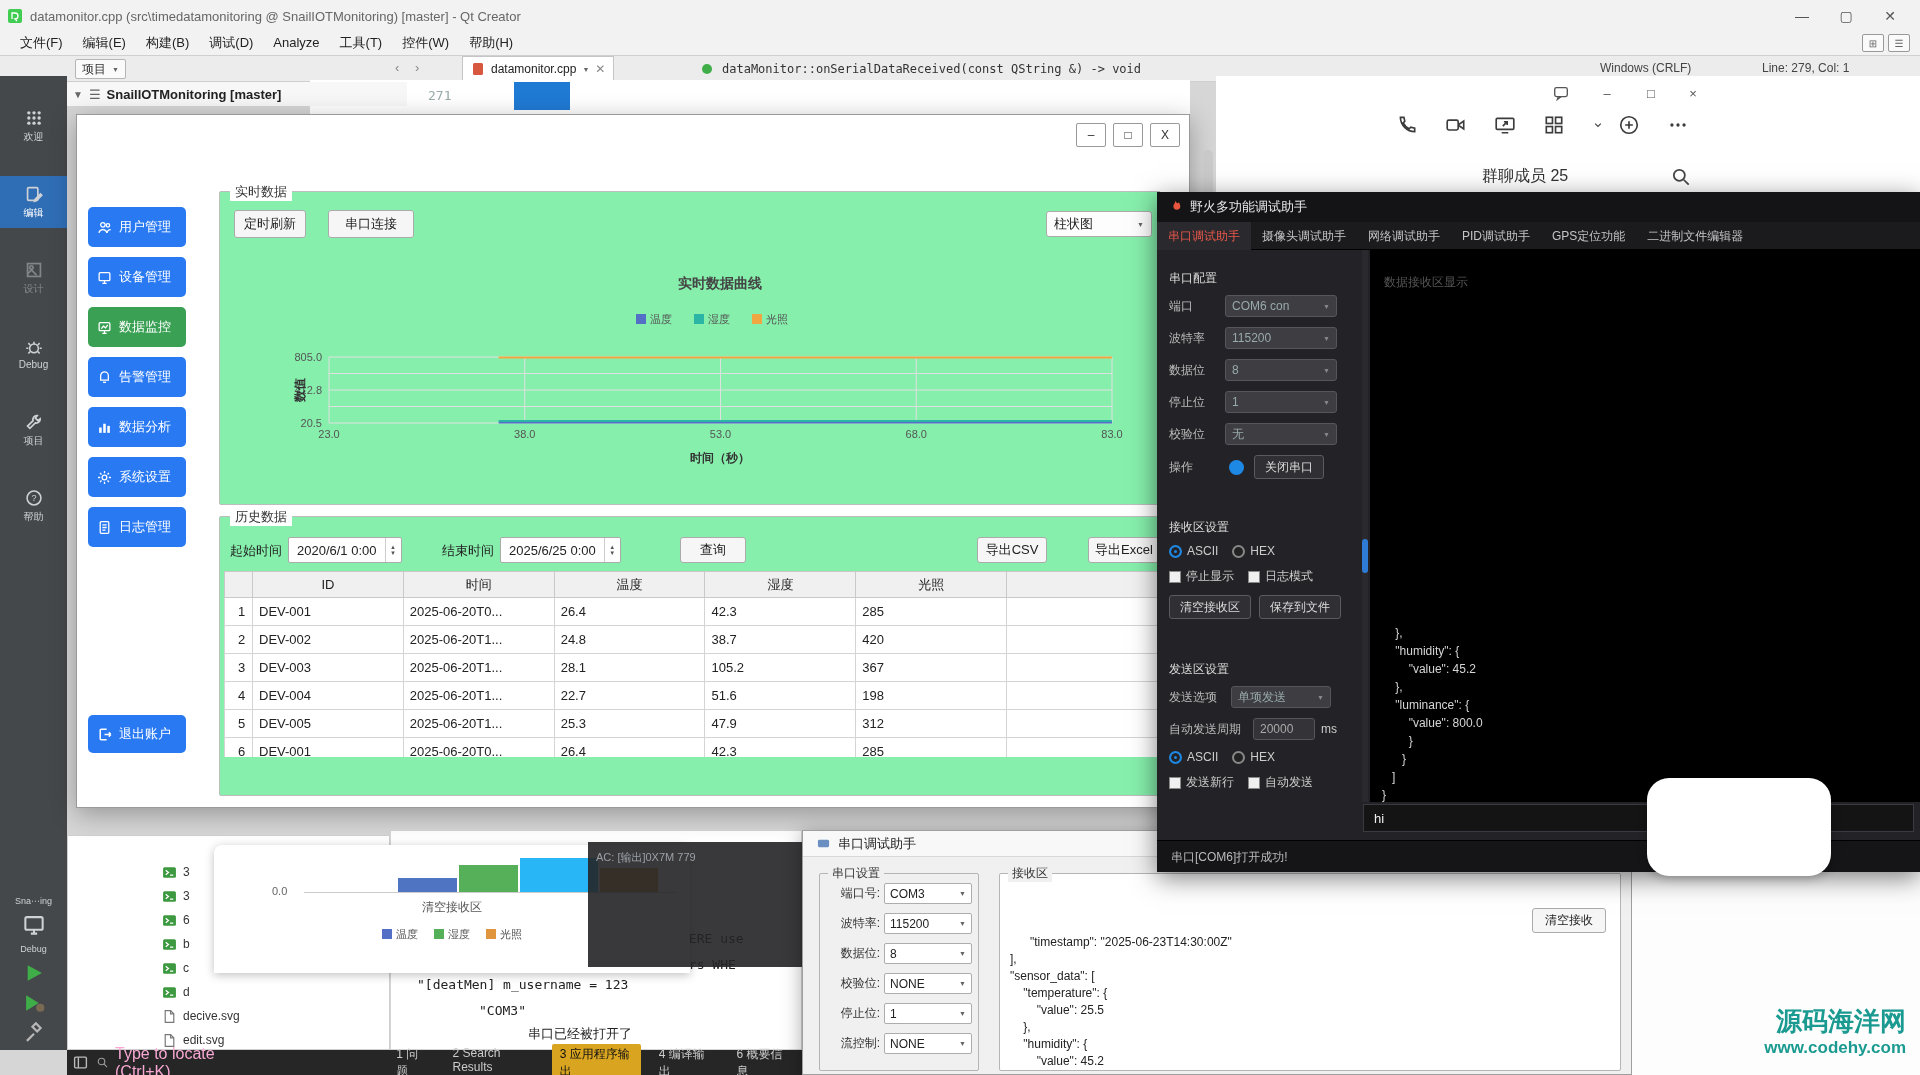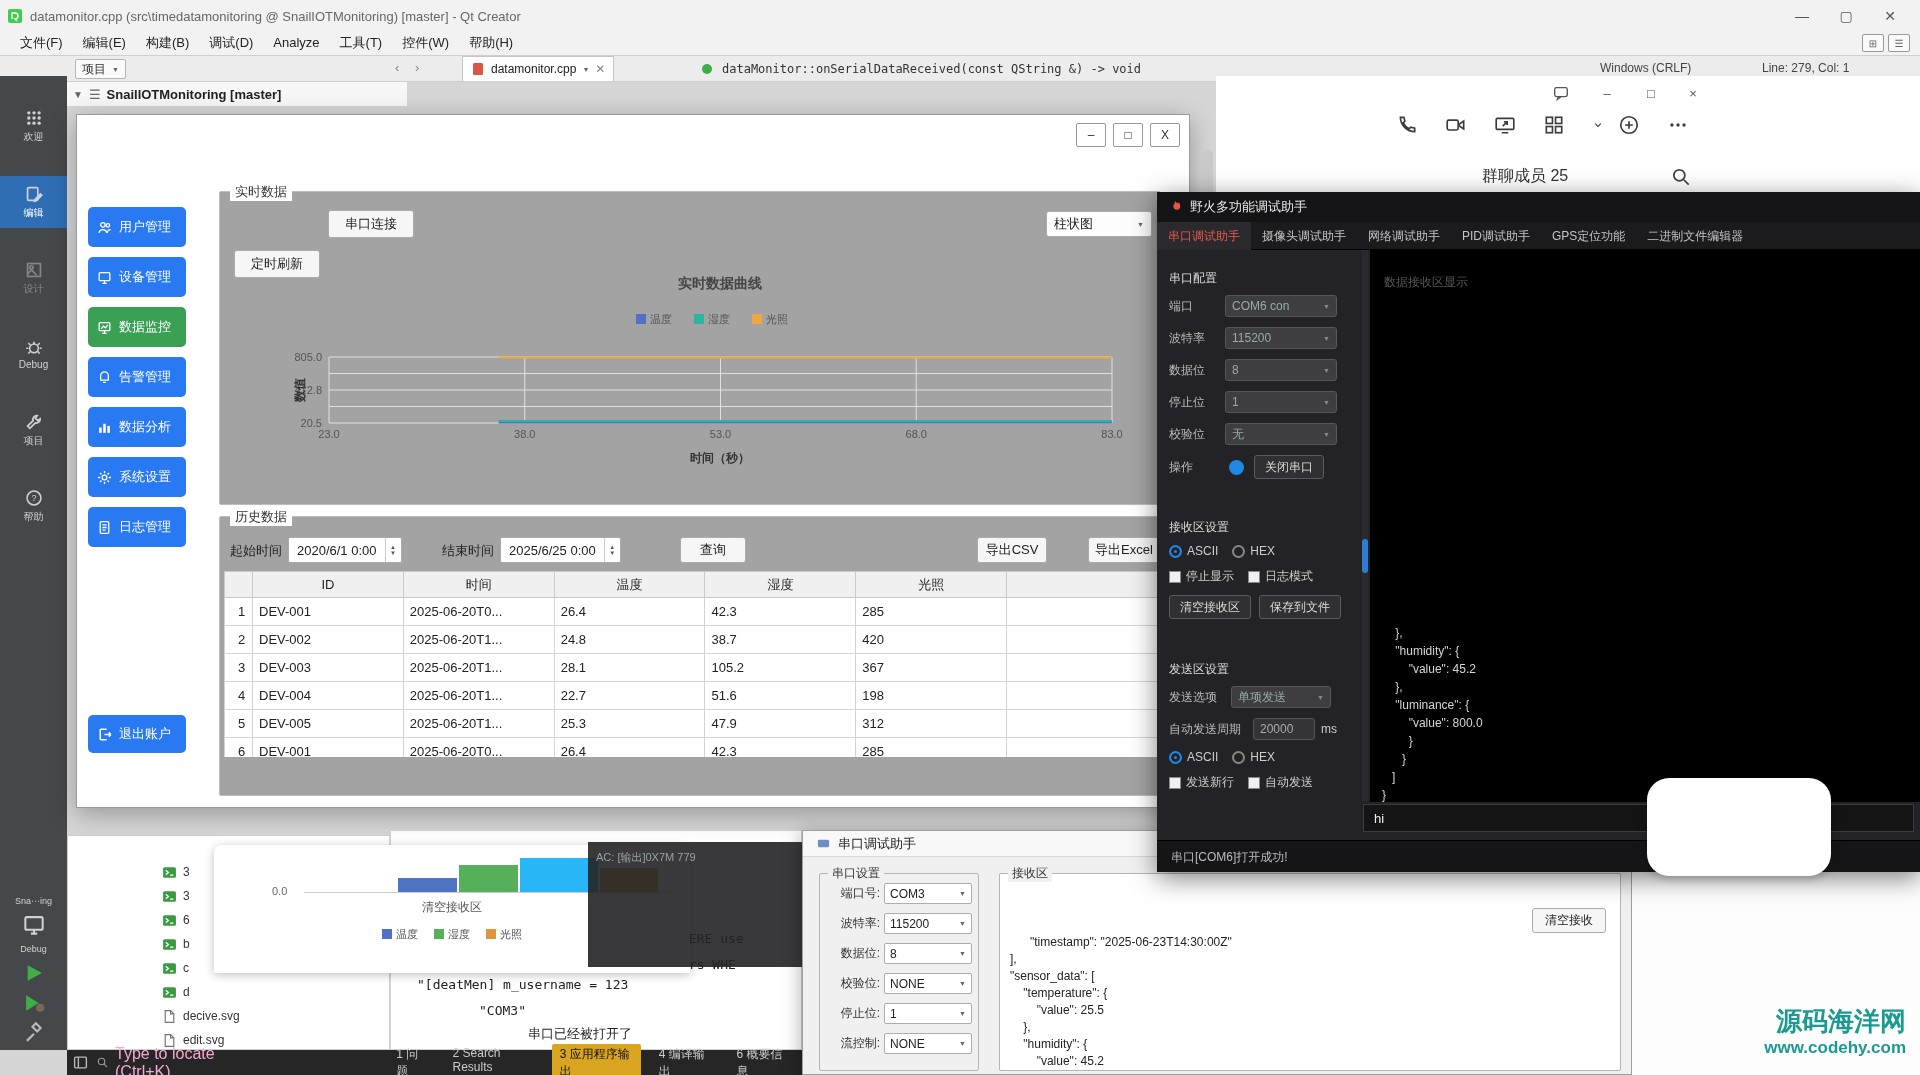--- a/index.html
+++ b/index.html
@@ -70,21 +70,21 @@
 .iot{position:absolute;left:76px;top:114px;width:1114px;height:694px;background:#fff;border:1px solid #9a9a9a;box-shadow:0 6px 24px rgba(0,0,0,.3);z-index:10;}
 .iot-titlebar{position:absolute;left:0;top:0;width:100%;height:42px;border-bottom:1px solid #eee;display:flex;align-items:center;padding:0 16px;gap:10px;}
 .iot-title{font-size:20px;font-weight:bold;color:#111;}
 .iot-ctl{position:absolute;top:8px;width:30px;height:24px;border:1px solid #999;border-radius:2px;display:flex;align-items:center;justify-content:center;font-size:12px;color:#333;background:#fff;}
 .sidebar{position:absolute;left:11px;top:92px;width:98px;display:flex;flex-direction:column;gap:10px;}
 .sbtn{height:40px;border:none;border-radius:5px;background:#2979f2;color:#fff;font-size:13px;display:flex;align-items:center;gap:7px;padding-left:9px;cursor:pointer;}
 .sbtn .ic{width:15px;height:15px;color:#fff;}
 .sbtn.act{background:#3aa054;}
 .logout{position:absolute;left:11px;top:600px;width:98px;height:38px;border:none;border-radius:5px;background:#2979f2;color:#fff;font-size:13px;display:flex;align-items:center;gap:7px;padding-left:9px;cursor:pointer;}
 .logout .ic{width:15px;height:15px;color:#fff;}
-.group{position:absolute;border:1px solid #bdbdbd;border-radius:2px;background:#a3a3a3;}
+.group{position:absolute;border:1px solid #bdbdbd;border-radius:2px;background:#86efac;}
 .gtitle{position:absolute;top:-9px;left:10px;background:#fff;padding:0 5px;font-size:13px;color:#333;}
 .qbtn{display:inline-flex;align-items:center;justify-content:center;border:1px solid #ababab;background:#f6f6f6;border-radius:3px;font-size:13px;color:#222;cursor:pointer;}
 .qcombo{display:inline-flex;align-items:center;justify-content:space-between;border:1px solid #ababab;background:#fdfdfd;border-radius:3px;font-size:13px;color:#222;padding:0 7px;cursor:pointer;gap:17px;}
 .dtwrap{display:inline-flex;border:1px solid #ababab;border-radius:2px;background:#fff;height:26px;align-items:center;}
 .dtval{padding:0 8px;font-size:13px;}
 .spin{width:16px;height:100%;border-left:1px solid #ccc;display:flex;flex-direction:column;align-items:center;justify-content:center;font-size:6px;color:#555;line-height:6px;}
 svg text{font-family:"Liberation Sans",sans-serif;}
 .tk{font-size:11px;fill:#555;}
 .ct{font-size:14px;fill:#444;}
 .xl{font-size:12px;fill:#333;}
@@ -199,20 +199,24 @@
     <span class="ic" style="position:absolute;left:700px;top:6px;">
         <svg viewBox="0 0 14 14">
           <circle cx="7" cy="7" r="5" fill="#3fae49"></circle>
         </svg>
       </span>
     <span class="symtext" style="left:722px;top:6px;">dataMonitor::onSerialDataReceived(const QString &amp;) -&gt; void</span>
     <span style="position:absolute;left:1600px;top:5px;font-size:12px;color:#444;">Windows (CRLF)</span>
     <span style="position:absolute;left:1762px;top:5px;font-size:12px;color:#444;">Line: 279, Col: 1</span>
   </div>
 
+  <div class="editorstrip">
+    <span class="lineno">271</span>
+    <span class="bluerect"></span>
+  </div>
   <div class="qt-projectrow">
     <span style="color:#666;font-size:10px;">▼</span>
     <span style="color:#666;">☰</span>
     <b>SnaillOTMonitoring [master]</b>
   </div>
 
   <div class="qt-dock">
     <div>
         <div class="ditem">
           <span class="ic" style="width: 18px; height: 18px;">
@@ -514,21 +518,21 @@
           <svg viewBox="0 0 14 14" fill="none" stroke="#fff" stroke-width="1.4">
             <path d="M9 2H4a1 1 0 0 0-1 1v8a1 1 0 0 0 1 1h5"></path>
             <path d="M7 7h6m0 0-2-2m2 2-2 2"></path>
           </svg>
         </span>
       <span>退出账户</span>
     </button>
 
     <div class="group" style="left:142px;top:76px;width:942px;height:314px;">
       <span class="gtitle">实时数据</span>
-      <button class="qbtn" style="position:absolute;left:14px;top:18px;width:86px;height:28px;margin-top:40px;">定时刷新</button>
+      <button class="qbtn" style="position:absolute;left:14px;top:18px;width:72px;height:28px;">定时刷新</button>
       <button class="qbtn" style="position:absolute;left:108px;top:18px;width:86px;height:28px;">串口连接</button>
       <span class="qcombo" style="position:absolute;left:826px;top:19px;width:106px;height:26px;">
         <span>柱状图</span>
           <span class="carr">▼</span>
       </span>
       <svg width="922" height="260" style="position:absolute;left:10px;top:34px;" id="chart1">
           <text x="490" y="62" class="ct" text-anchor="middle" font-weight="bold">实时数据曲线</text>
           <rect x="406" y="88" width="10" height="10" fill="#5470c6"></rect>
           <text x="420" y="97" class="tk">温度</text>
           <rect x="464" y="88" width="10" height="10" fill="#2ab5a5"></rect>

